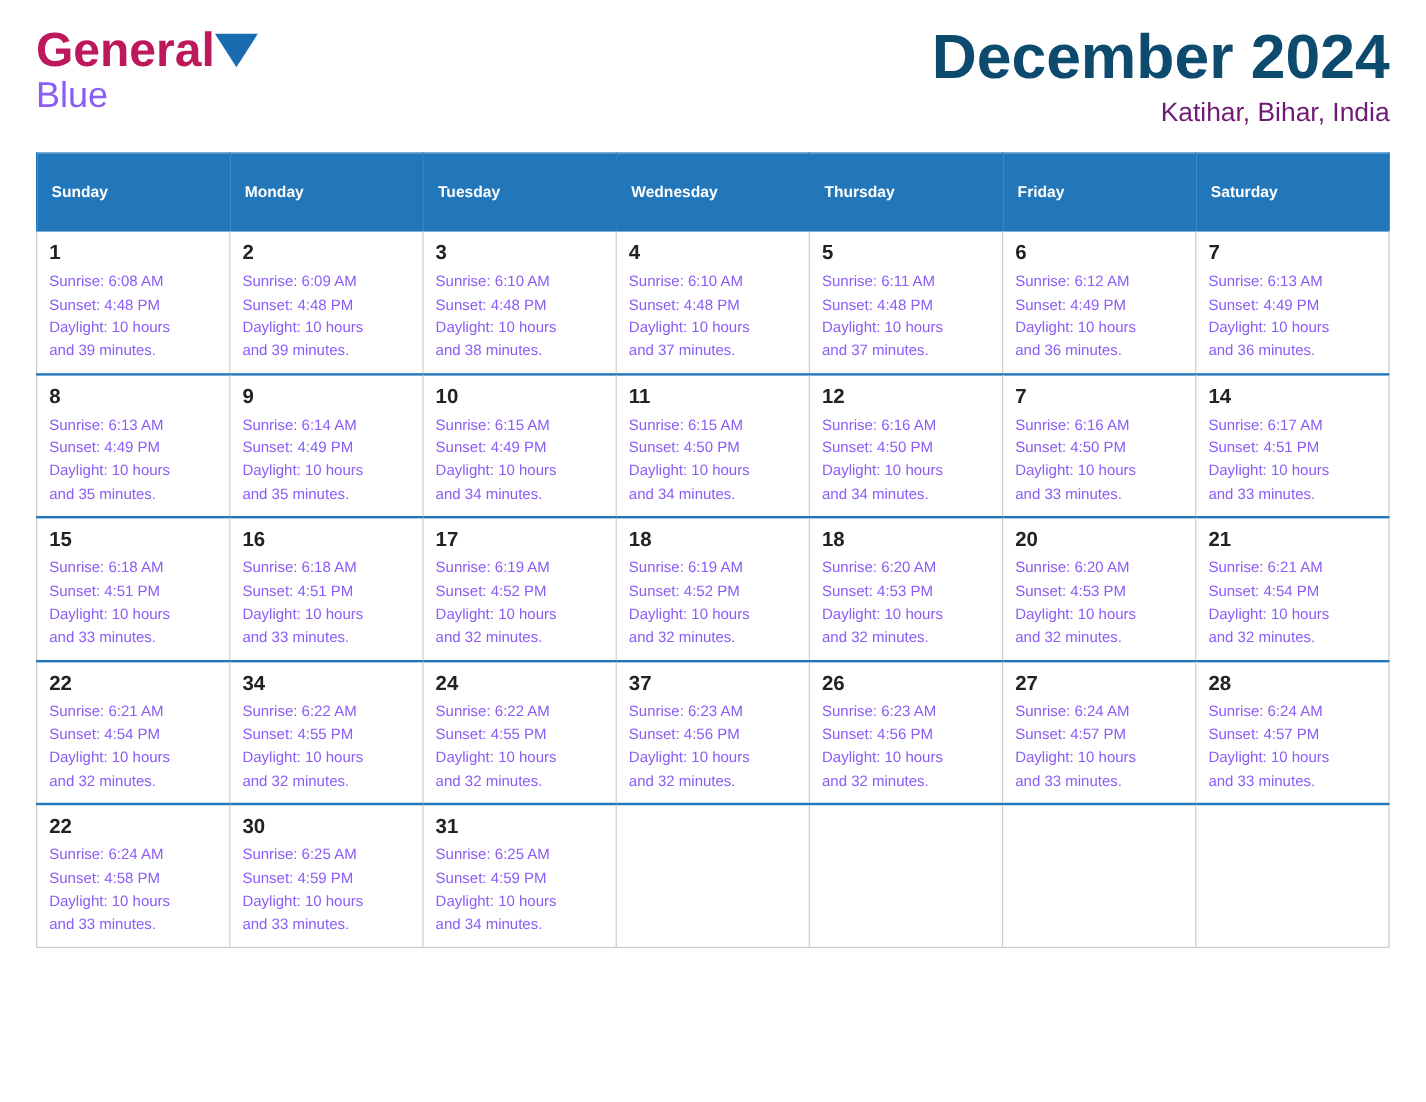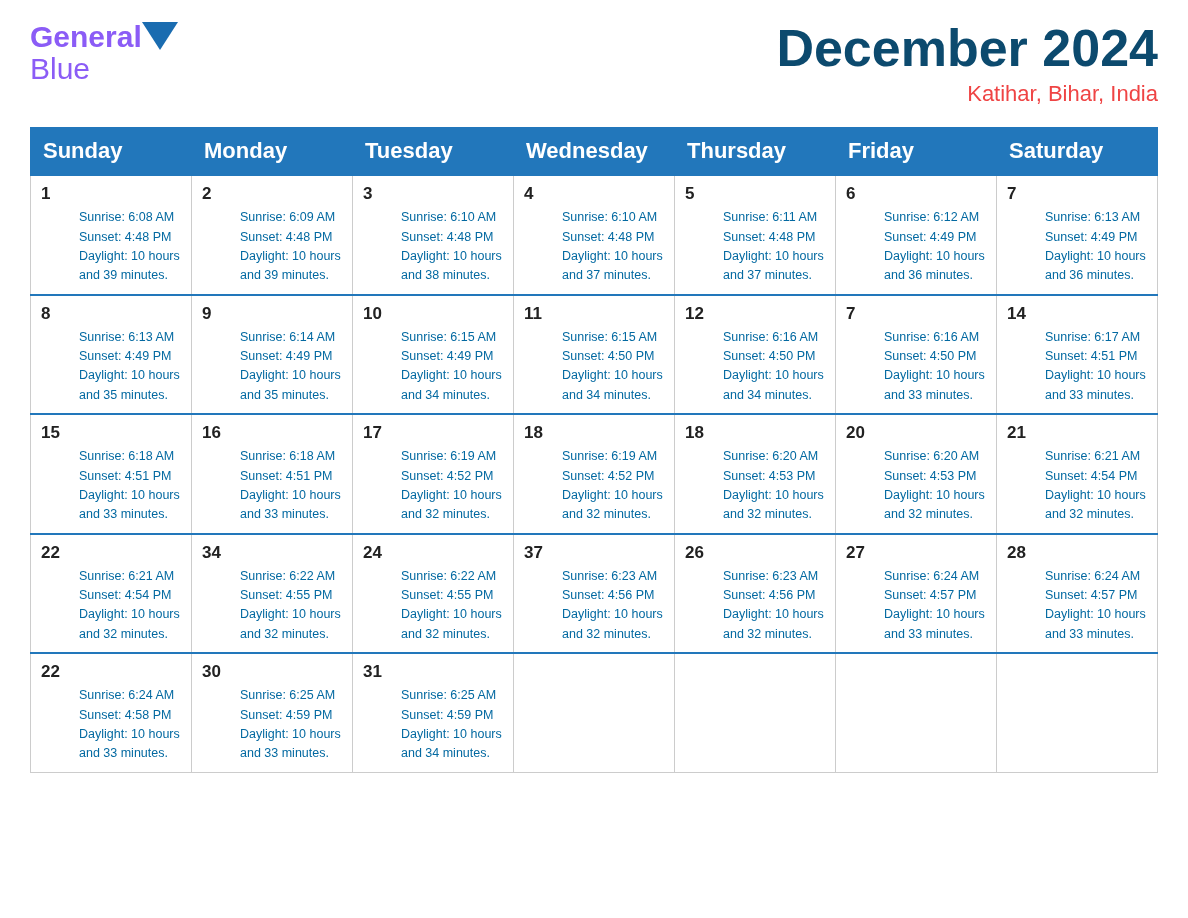--- a/index.html
+++ b/index.html
@@ -20,33 +20,33 @@
       text-align: right;
     }
     .month-title {
       font-size: 52px;
       font-weight: bold;
       color: #0c4a6e;
       line-height: 1.1;
     }
     .location {
       font-size: 22px;
-      color: #ef4444;
+      color: #701a75;
       margin-top: 4px;
     }
     .calendar {
       width: 100%;
       border-collapse: collapse;
     }
     .calendar th {
       background-color: #2277bb;
       color: #fff;
-      font-size: 22px;
-      font-weight: bold;
-      padding: 10px 12px;
+      font-size: 13px;
+      font-weight: bold;
+      padding: 24px 12px;
       text-align: left;
       border: 1px solid #2277bb;
     }
     .calendar td {
       vertical-align: top;
       padding: 8px 10px;
       border: 1px solid #ccc;
       border-top: 2px solid #2277bb;
       font-size: 13px;
       color: #333;
@@ -56,41 +56,40 @@
     .day-number {
       font-size: 17px;
       font-weight: bold;
       color: #222;
       display: block;
       margin-bottom: 4px;
     }
     .day-info {
       font-size: 12.5px;
       line-height: 1.55;
-      color: #0369a1;
-      margin-left: 38px;
+      color: #8b5cf6;
     }
     .empty-cell {
       background: #fff;
       border-top: 2px solid #2277bb;
     }
     .logo-container {
       display: flex;
       flex-direction: column;
       align-items: flex-start;
     }
     .logo-line1 {
       display: flex;
       align-items: center;
       gap: 0;
     }
     .general-text {
-      font-size: 30px;
-      font-weight: bold;
-      color: #8b5cf6;
+      font-size: 40px;
+      font-weight: bold;
+      color: #be185d;
     }
     .blue-arrow-svg {
       margin-top: 2px;
     }
     .blue-line2 {
       font-size: 30px;
       font-weight: normal;
       color: #8b5cf6;
       margin-top: -2px;
     }

